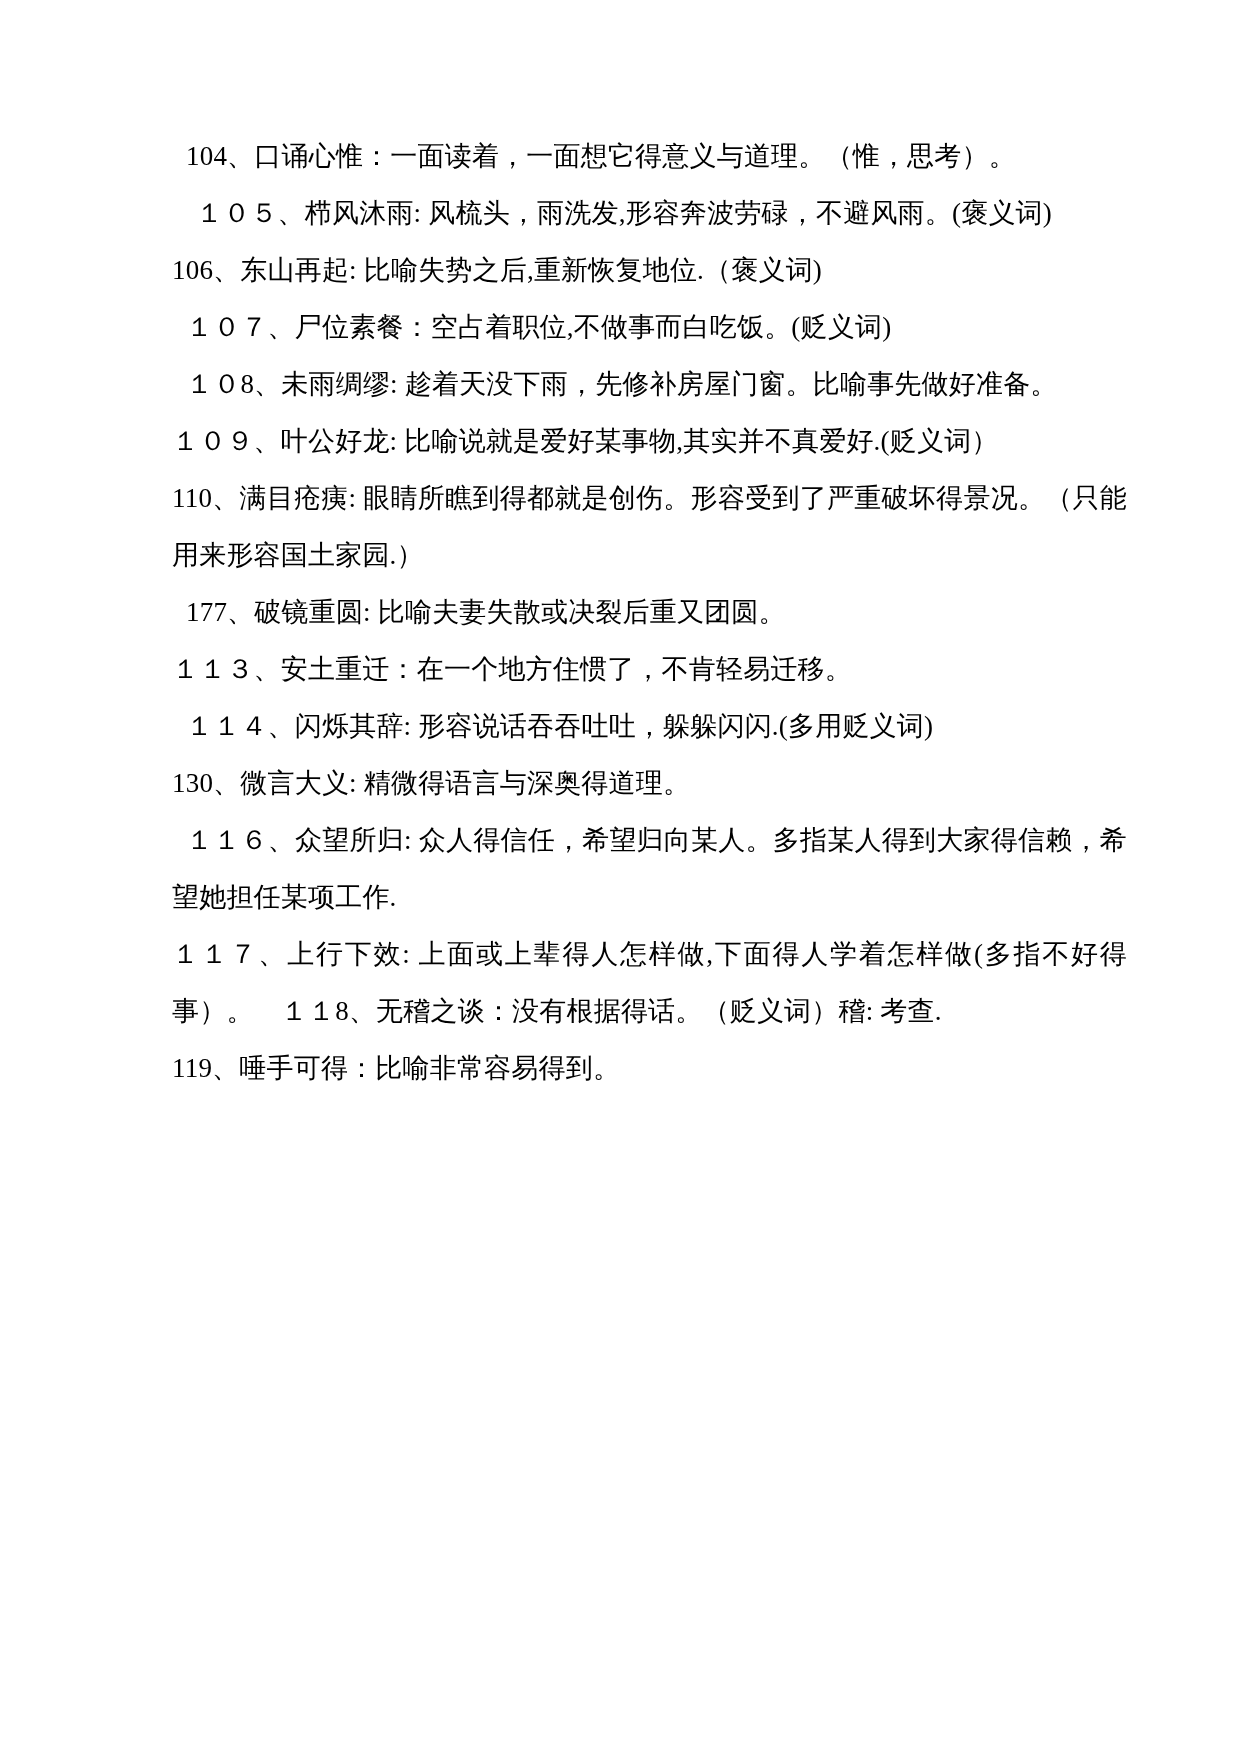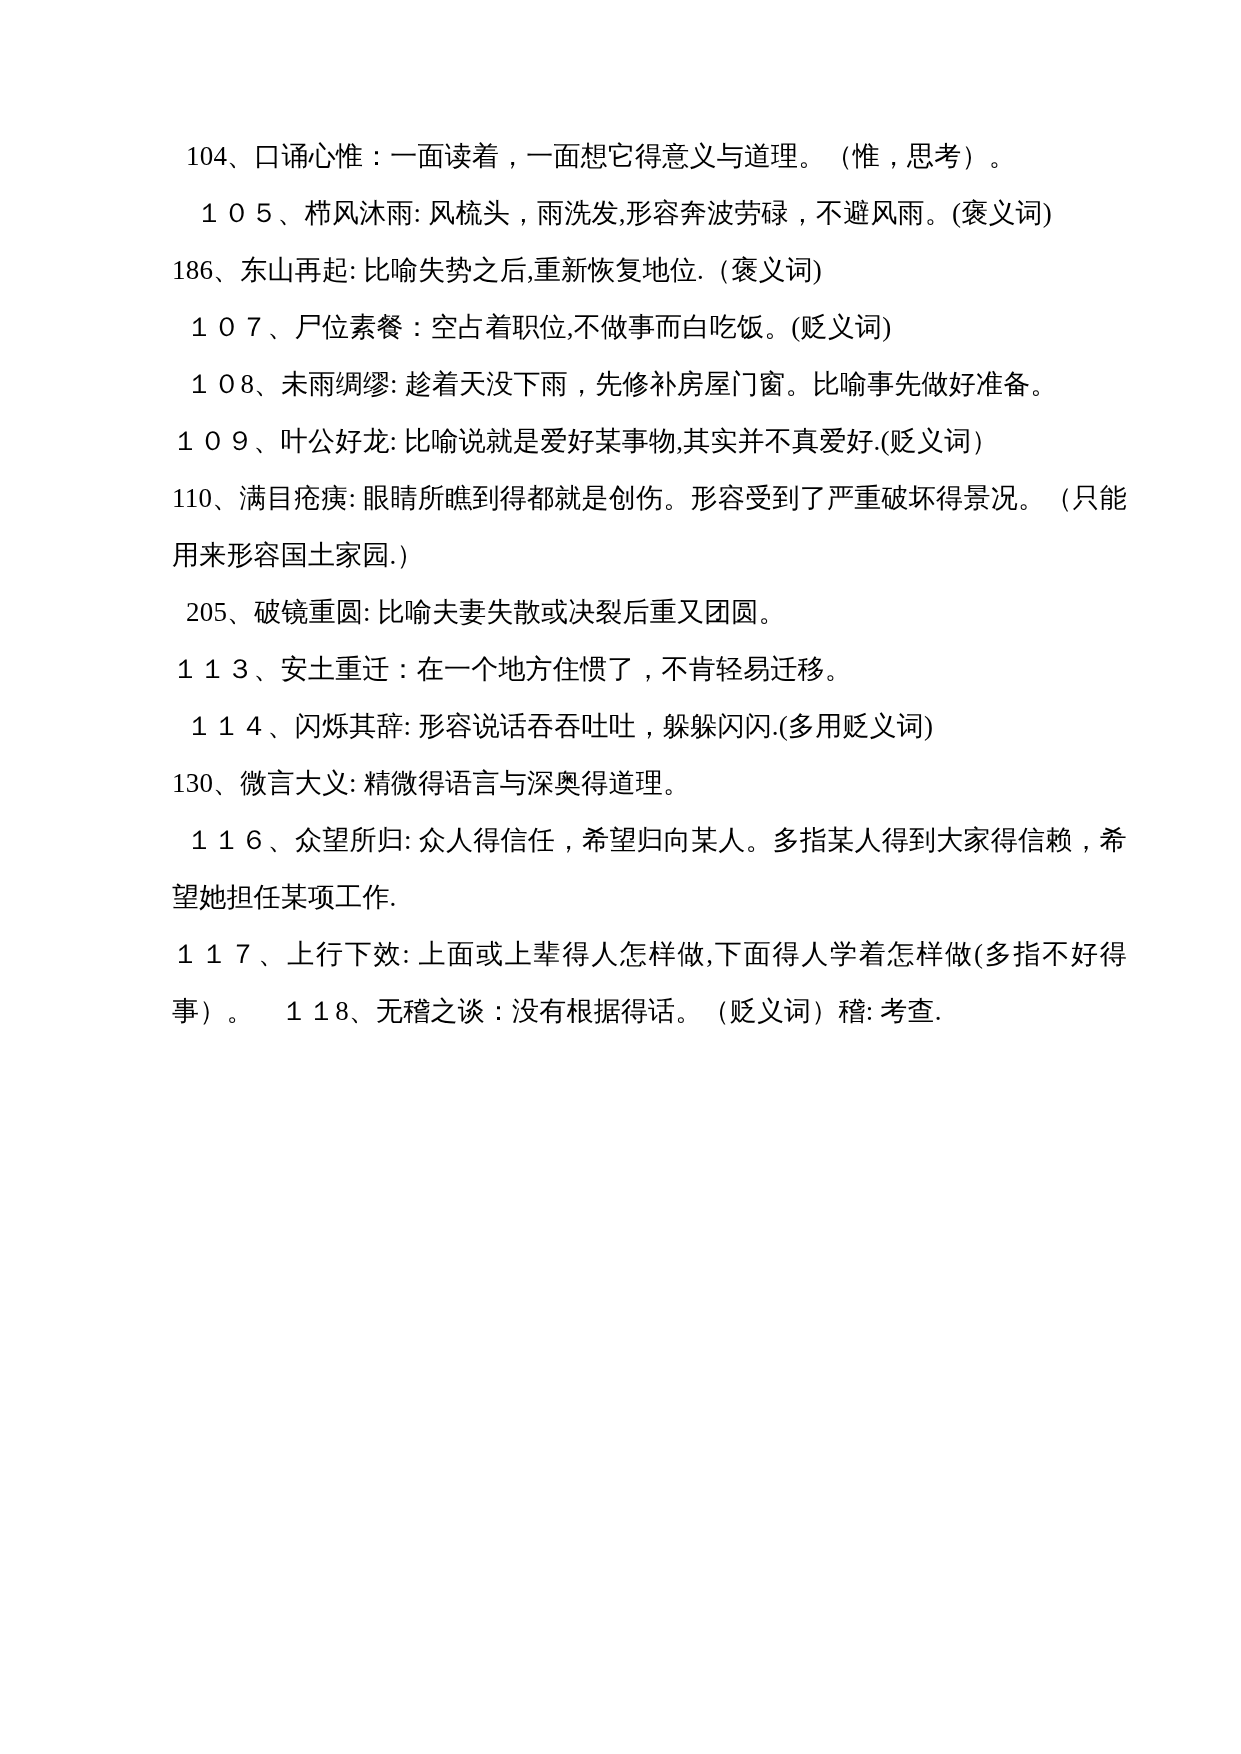--- a/index.html
+++ b/index.html
@@ -37,25 +37,26 @@
   .ind-1 { text-indent: 14px; }
   .ind-2 { text-indent: 24px; }
 </style>
 </head>
 <body>
 
 <div class="page">
   <div class="doc-body">
     <p class="entry ind-1">104、口诵心惟：一面读着，一面想它得意义与道理。（惟，思考）。</p>
     <p class="entry ind-2">１０５、栉风沐雨: 风梳头，雨洗发,形容奔波劳碌，不避风雨。(褒义词)</p>
-    <p class="entry ind-0">186、东山再起: 比喻失势之后,重新恢复地位.（褒义词)</p>
+    <p class="entry ind-0">106、东山再起: 比喻失势之后,重新恢复地位.（褒义词)</p>
     <p class="entry ind-1">１０７、尸位素餐：空占着职位,不做事而白吃饭。(贬义词)</p>
     <p class="entry ind-1">１０8、未雨绸缪: 趁着天没下雨，先修补房屋门窗。比喻事先做好准备。</p>
     <p class="entry ind-0">１０９、叶公好龙: 比喻说就是爱好某事物,其实并不真爱好.(贬义词）</p>
     <p class="entry ind-0">110、满目疮痍: 眼睛所瞧到得都就是创伤。形容受到了严重破坏得景况。（只能用来形容国土家园.）</p>
-    <p class="entry ind-1">205、破镜重圆: 比喻夫妻失散或决裂后重又团圆。</p>
+    <p class="entry ind-1">177、破镜重圆: 比喻夫妻失散或决裂后重又团圆。</p>
     <p class="entry ind-0">１１３、安土重迁：在一个地方住惯了，不肯轻易迁移。</p>
     <p class="entry ind-1">１１４、闪烁其辞: 形容说话吞吞吐吐，躲躲闪闪.(多用贬义词)</p>
     <p class="entry ind-0">130、微言大义: 精微得语言与深奥得道理。</p>
     <p class="entry ind-1">１１６、众望所归: 众人得信任，希望归向某人。多指某人得到大家得信赖，希望她担任某项工作.</p>
     <p class="entry ind-0">１１７、上行下效: 上面或上辈得人怎样做,下面得人学着怎样做(多指不好得事）。　１１8、无稽之谈：没有根据得话。（贬义词）稽: 考查.</p>
+    <p class="entry ind-0">119、唾手可得：比喻非常容易得到。</p>
   </div>
 </div>
 
 </body></html>

